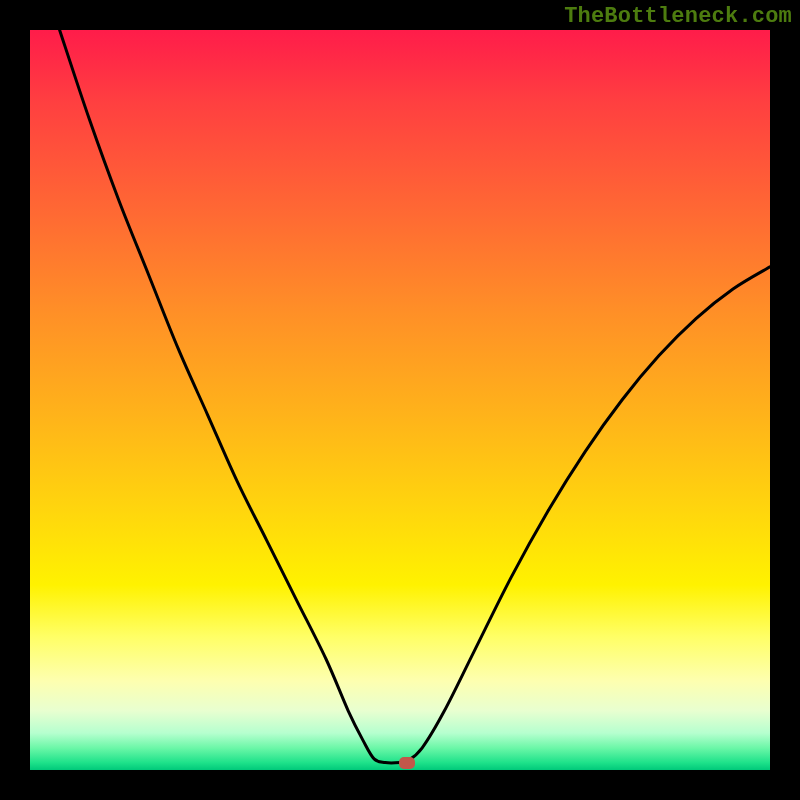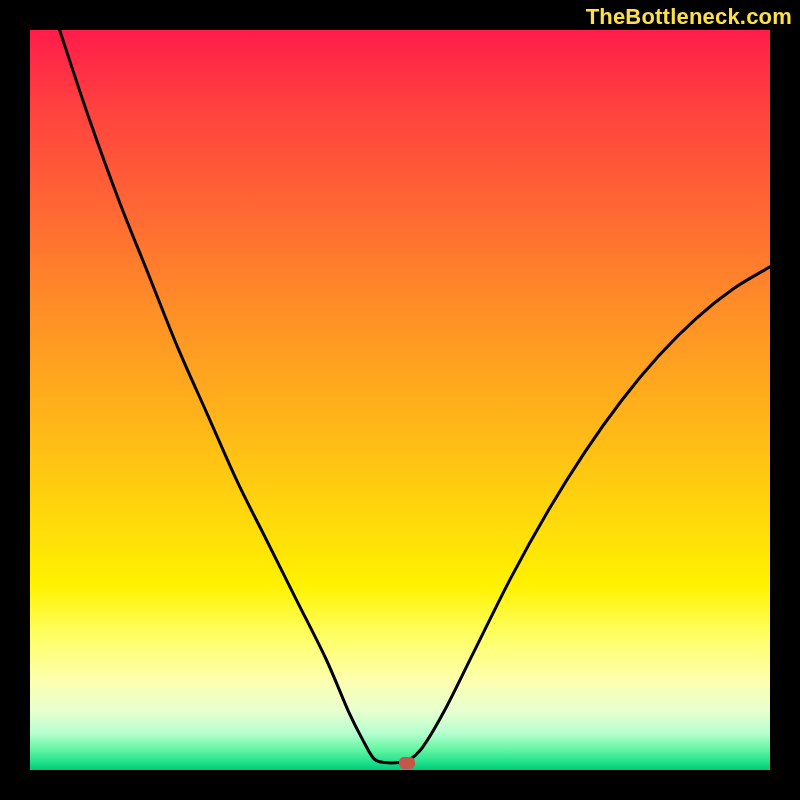--- a/index.html
+++ b/index.html
@@ -13,25 +13,26 @@
   }
   .container {
     position: relative;
     width: 800px;
     height: 800px;
   }
   .attribution {
     position: absolute;
     top: 4px;
     right: 8px;
-    color: #fde047;
+    color: #4d7c0f;
     font-size: 22px;
     font-weight: bold;
     letter-spacing: 0.2px;
     z-index: 10;
+    font-family: Liberation Mono, monospace;
   }
   .plot-area {
     position: absolute;
     left: 30px;
     top: 30px;
     width: 740px;
     height: 740px;
     overflow: hidden;
   }
   .gradient-bg {

